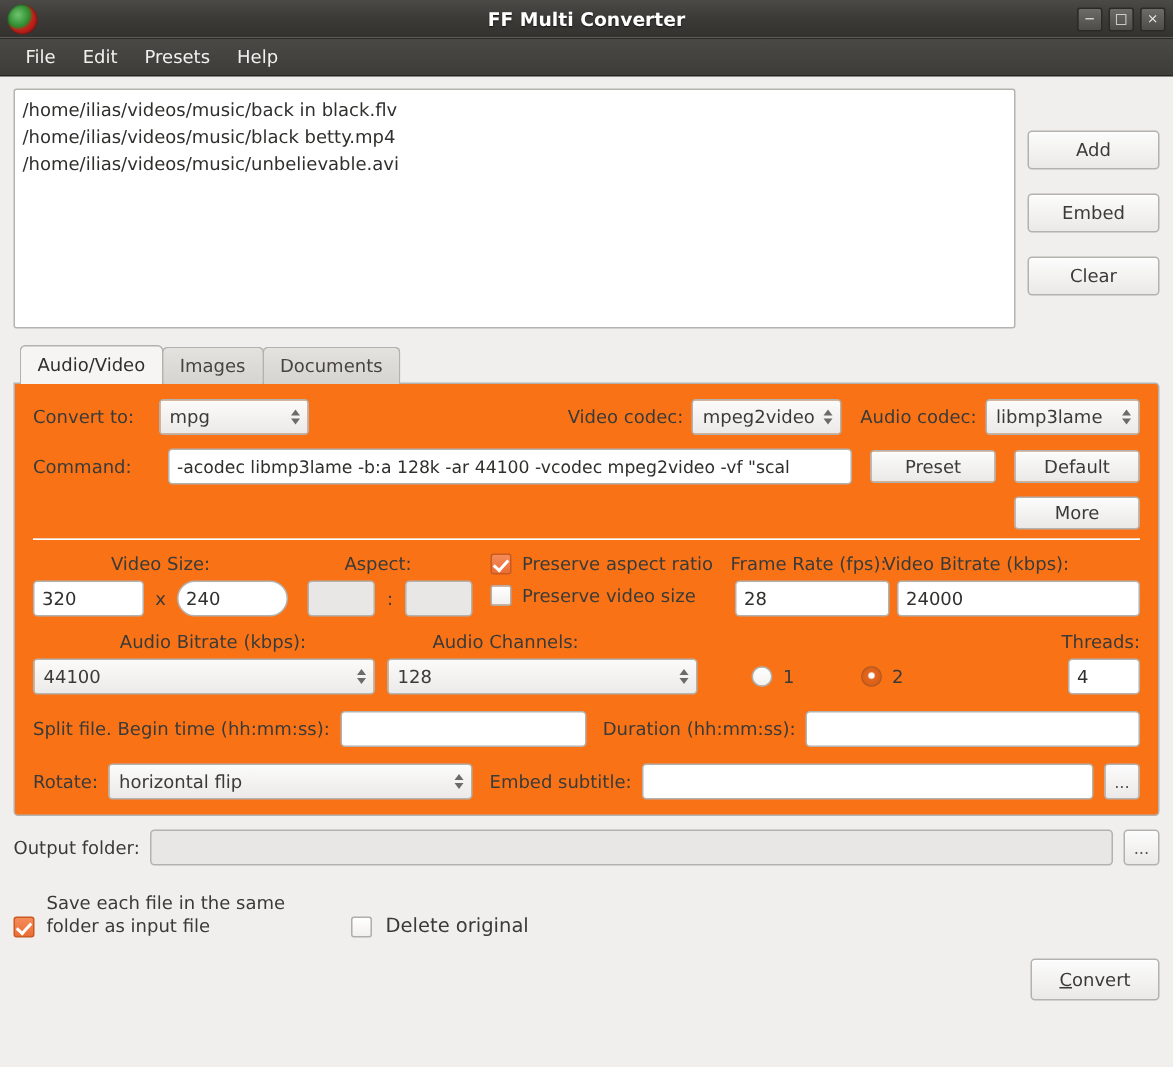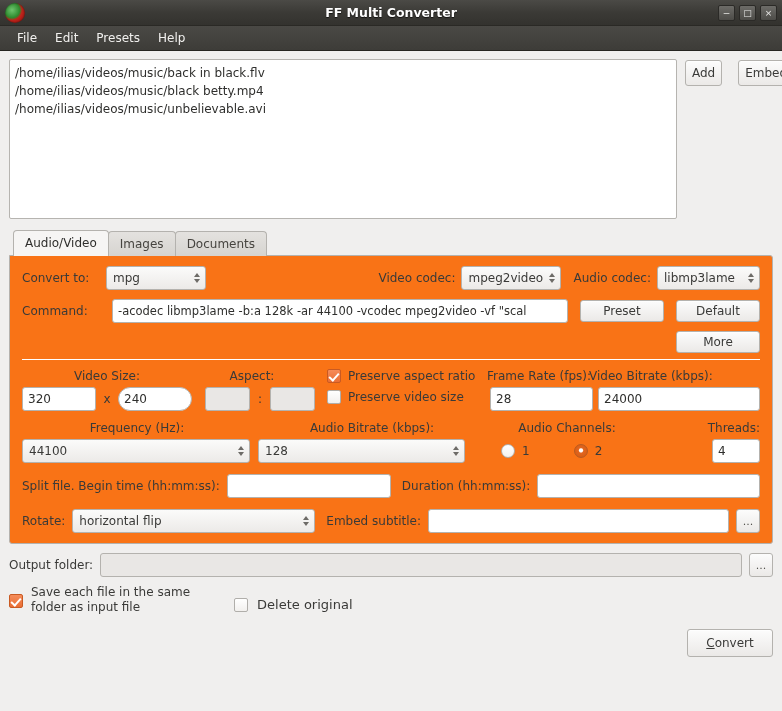--- a/index.html
+++ b/index.html
@@ -69,21 +69,21 @@
     border: 1px solid #b6b4b0;
     border-radius: 2px;
     padding: 4px 5px;
     overflow: hidden;
   }
   .filelist .fl-row {
     font-size: 12px; color: #2f2f2d;
     line-height: 18px; white-space: nowrap;
   }
 
-  .sidebtns { display: flex; flex-direction: row; gap: 16px; width: 88px; padding-top: 1px; }
+  .sidebtns { display: flex; flex-direction: column; gap: 16px; width: 88px; padding-top: 1px; margin-top: 27px; }
 
   .btn {
     background: linear-gradient(180deg, #fcfcfc 0%, #ebe9e7 100%);
     border: 1px solid #b4b2ae;
     border-radius: 3px;
     font-size: 12px; color: #3a3a38;
     padding: 5px 6px;
     text-align: center;
     cursor: pointer;
     box-shadow: 0 1px 0 rgba(255,255,255,.7) inset;
@@ -324,21 +324,20 @@
           <span class="chk"></span>
           <span class="lbl">Preserve video size</span>
         </div>
       </div>
       <div class="input" style="width:103px;">28</div>
       <div style="width:5px;"></div>
       <div class="input" style="flex:1 1 auto;">24000</div>
     </div>
 
     <div class="row" style="margin-top:10px;">
-      <div style="width:230px;text-align:center;" class="lbl">Frequency (Hz):</div>
       <div style="width:240px;text-align:center;" class="lbl">Audio Bitrate (kbps):</div>
       <div style="width:150px;text-align:center;" class="lbl">Audio Channels:</div>
       <div style="flex:1 1 auto;text-align:right;" class="lbl">Threads:</div>
     </div>
 
     <div class="row" style="margin-top:4px;gap:0;">
       <div class="combo" style="width:228px;">
         <span>44100</span>
         <span class="arrows">
             <i class="up"></i>
@@ -391,21 +390,21 @@
   </div>
 </div>
 
 <div class="bottom-wrap">
   <div class="row" style="gap:7px;">
     <span class="lbl">Output folder:</span>
     <div class="input disabled" style="flex:1 1 auto;"></div>
     <div class="dots-btn">...</div>
   </div>
 
-  <div class="row" style="margin-top:8px;align-items:center;">
+  <div class="row" style="margin-top:18px;align-items:flex-end;">
     <span class="chk on" style="margin-top:2px;"></span>
     <div style="margin-left:8px;line-height:15px;">
       <div class="lbl">Save each file in the same</div>
       <div class="lbl">folder as input file</div>
     </div>
     <span class="chk" style="margin-left:44px;margin-top:9px;"></span>
     <span class="lbl" style="margin-left:9px;margin-top:8px;font-size:13px;">Delete original</span>
   </div>
 </div>
 

